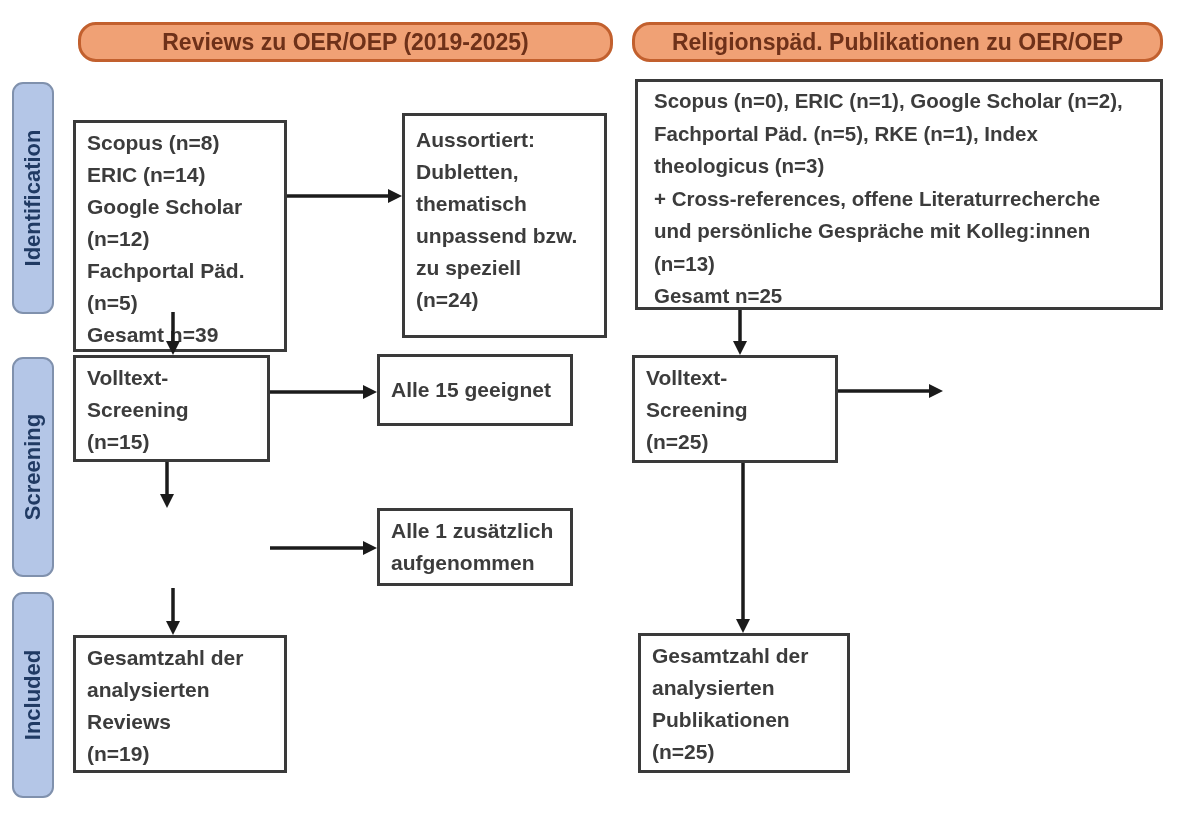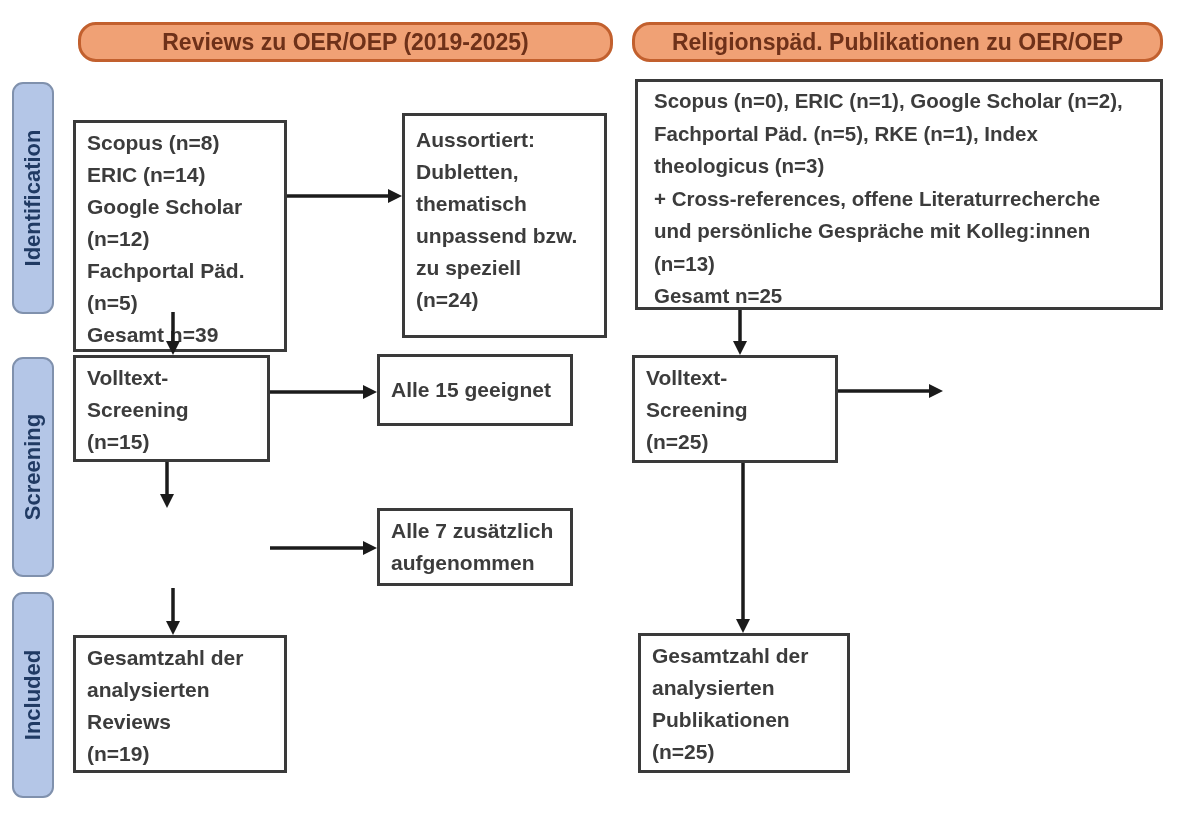--- a/index.html
+++ b/index.html
@@ -131,21 +131,21 @@
   <div class="fbox box-excluded">Aussortiert:
 Dubletten,
 thematisch
 unpassend bzw.
 zu speziell
 (n=24)</div>
   <div class="fbox box-fulltext-left">Volltext-
 Screening
 (n=15)</div>
   <div class="fbox vcenter box-result-15">Alle 15 geeignet</div>
-  <div class="fbox vcenter box-result-4">Alle 7 zusätzlich
+  <div class="fbox vcenter box-result-4">Alle 1 zusätzlich
 aufgenommen</div>
   <div class="fbox box-total-left">Gesamtzahl der
 analysierten
 Reviews
 (n=19)</div>
 
   <div class="fbox small-font box-sources-right">Scopus (n=0), ERIC (n=1), Google Scholar (n=2),
 Fachportal Päd. (n=5), RKE (n=1), Index
 theologicus (n=3)
 + Cross-references, offene Literaturrecherche

